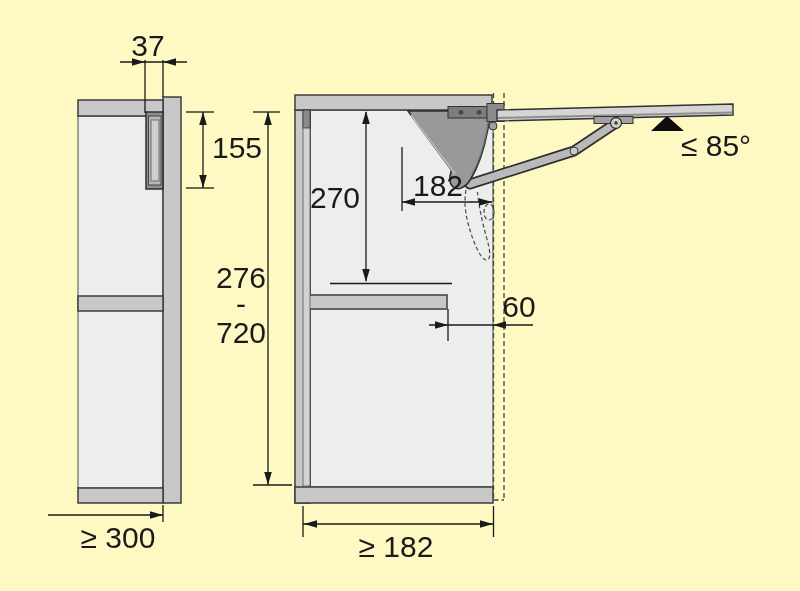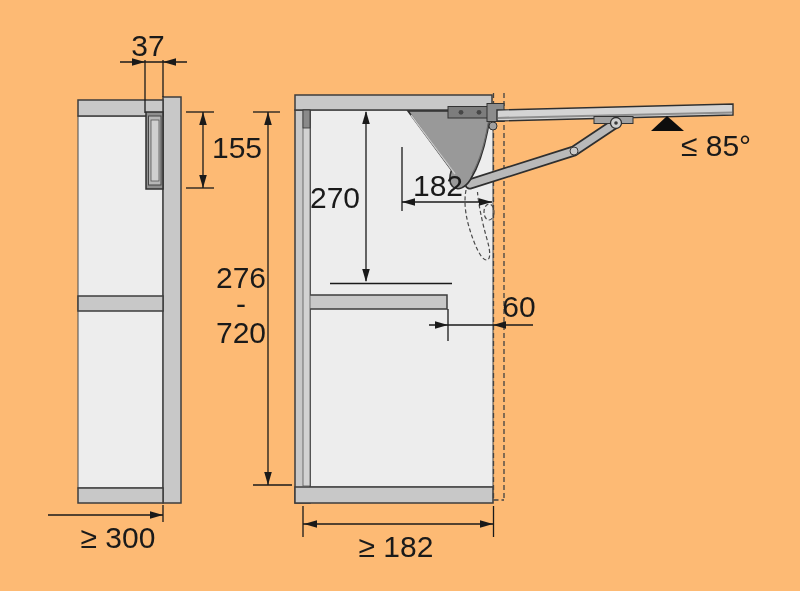--- a/index.html
+++ b/index.html
@@ -1,16 +1,16 @@
 <!DOCTYPE html>
 <html><head>
 <meta charset="utf-8">
 <style>
   html,body{margin:0;padding:0;background:#ffffff;}
-  .canvas{position:relative;width:800px;height:591px;background:#fdba74;overflow:hidden;
+  .canvas{position:relative;width:800px;height:591px;background:#fef9c3;overflow:hidden;
           font-family:"Liberation Sans", sans-serif;}
   svg{display:block;}
   .dim-text{font-family:"Liberation Sans", sans-serif;font-size:30px;fill:#1a1a1a;}
   .dim-line{stroke:#1a1a1a;stroke-width:1.3;fill:none;}
   .dim-arrow{fill:#1a1a1a;stroke:none;}
   .panel-stroke{stroke:#3d3d3d;stroke-width:1.5;}
   .thin-stroke{stroke:#4a4a4a;stroke-width:1;}
   .dashed{stroke:#434343;stroke-width:1.3;fill:none;stroke-dasharray:5 3;}
   .dashed-fine{stroke:#4a4a4a;stroke-width:1.2;fill:none;stroke-dasharray:4 2.5;}
 </style>

